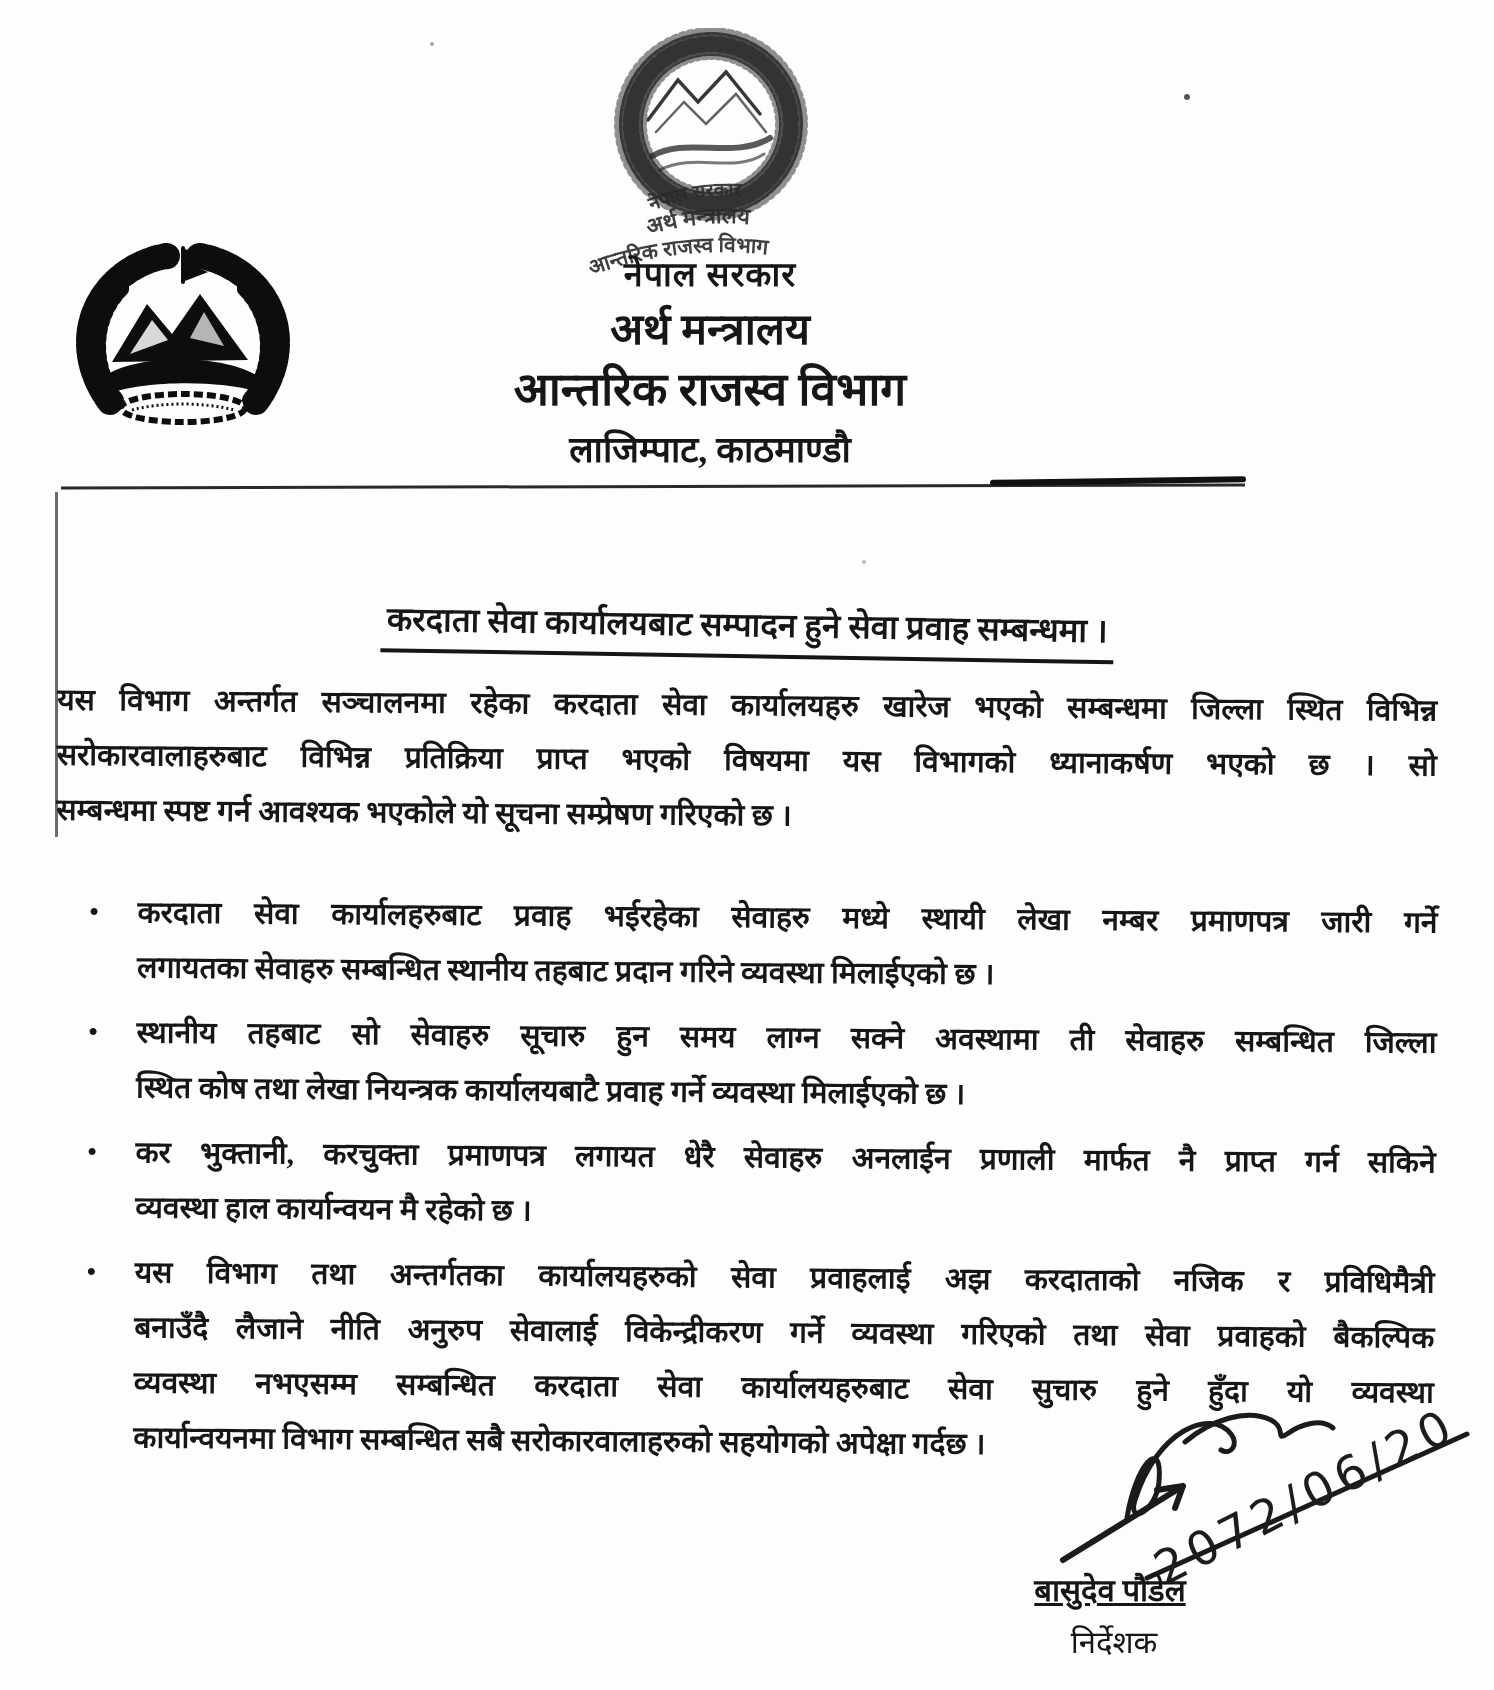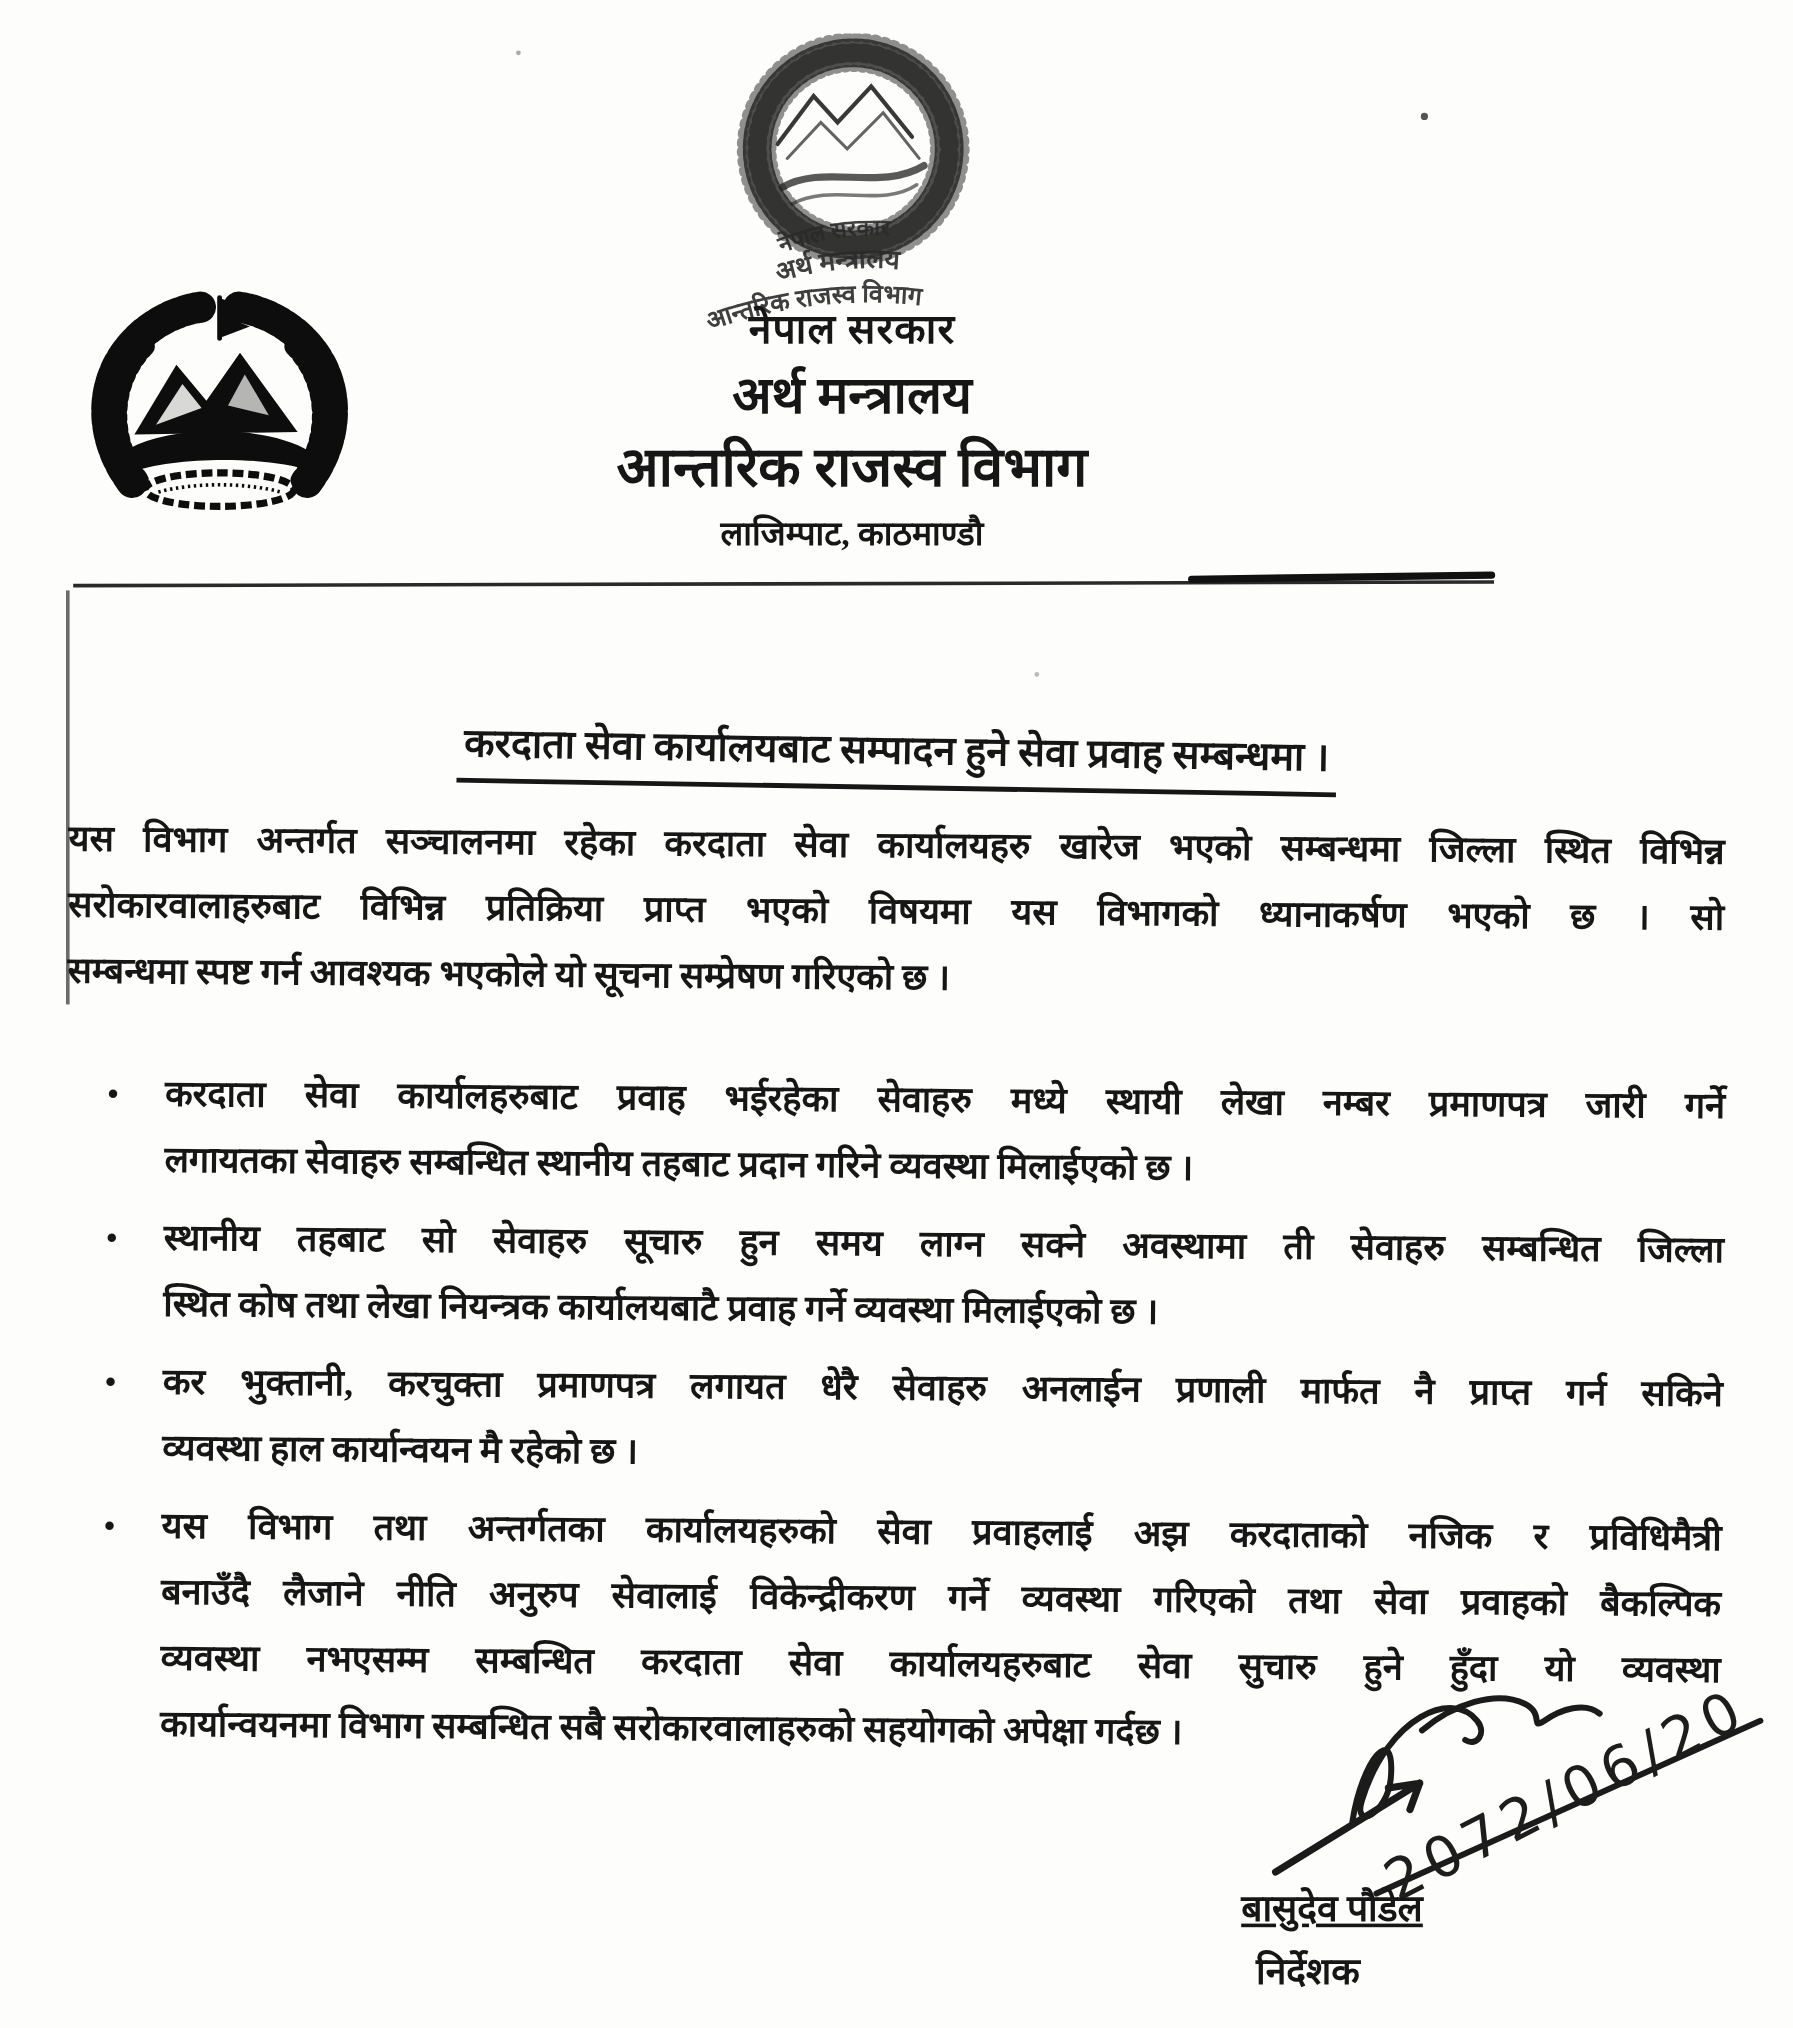--- a/index.html
+++ b/index.html
@@ -8,42 +8,42 @@
     background:#fdfdfb;
     font-family:"Liberation Serif","DejaVu Serif",serif;
     color:#161616;
   }
   .abs{position:absolute;}
   
   .header{position:absolute;left:360px;top:0;width:700px;text-align:center;}
   .gov-line{position:absolute;top:250px;left:0;width:700px;font-size:34px;font-weight:700;letter-spacing:1px;}
   .ministry-line{position:absolute;top:298px;left:0;width:700px;font-size:43px;font-weight:700;}
   .dept-line{position:absolute;top:356px;left:0;width:700px;font-size:46px;font-weight:700;}
-  .addr-line{position:absolute;top:424px;left:0;width:700px;font-size:28px;font-weight:600;}
+  .addr-line{position:absolute;top:424px;left:0;width:700px;font-size:36px;font-weight:600;}
   
   .rule{position:absolute;left:61px;top:485px;width:1184px;height:3px;background:#2a2a2a;transform:rotate(-0.15deg);}
   .rule-heavy{position:absolute;left:990px;top:478px;width:256px;height:6px;background:#111;transform:rotate(-0.8deg);border-radius:3px;}
   .left-edge{position:absolute;left:55px;top:492px;width:3px;height:345px;background:#3a3a3a;opacity:.75;}
   
   .letter{position:absolute;left:0;top:0;width:1494px;transform:rotate(0.45deg);transform-origin:80px 600px;}
   .subject-wrap{position:absolute;left:0;top:596px;width:1494px;text-align:center;}
   .subject{display:inline-block;font-size:33px;font-weight:700;border-bottom:4px solid #161616;padding:0 6px 8px 6px;transform:rotate(0.5deg);}
   .intro{position:absolute;left:58px;top:672px;width:1380px;font-size:30px;font-weight:600;line-height:55px;}
   .jline{text-align:justify;text-align-last:justify;}
   .bullets{position:absolute;left:92px;top:884px;width:1348px;font-size:30px;font-weight:600;line-height:55px;}
   .bullet{display:flex;margin-bottom:10px;}
   .dot{width:48px;flex:0 0 48px;font-size:26px;line-height:55px;}
   .blines{flex:1;}
   
   .sig-svg{position:absolute;left:1035px;top:1390px;width:460px;height:215px;}
   .hand-date{position:absolute;left:1138px;top:1462px;width:360px;font-size:47px;font-weight:400;
     font-family:"DejaVu Sans","Liberation Sans",sans-serif;
     transform:rotate(-27deg);letter-spacing:6px;color:#1d1d1d;}
   .sig-name{position:absolute;left:960px;top:1568px;width:300px;text-align:center;font-size:31px;font-weight:600;text-decoration:underline;}
-  .sig-title{position:absolute;left:960px;top:1620px;width:260px;text-align:center;font-size:31px;font-weight:700;}
+  .sig-title{position:absolute;left:984px;top:1620px;width:260px;text-align:center;font-size:31px;font-weight:400;}
   
   .speck{position:absolute;background:#555;border-radius:50%;}
 </style>
 </head>
 <body>
 
 <svg class="abs" style="left:72px;top:242px;width:222px;height:192px" viewBox="0 0 222 192">
   <g stroke="#0d0d0d" fill="none" stroke-linecap="round">
 
     <path d="M38,160 C8,120 10,70 45,38 C60,24 80,16 95,14" stroke-width="26" stroke-dasharray="7 4"></path>

